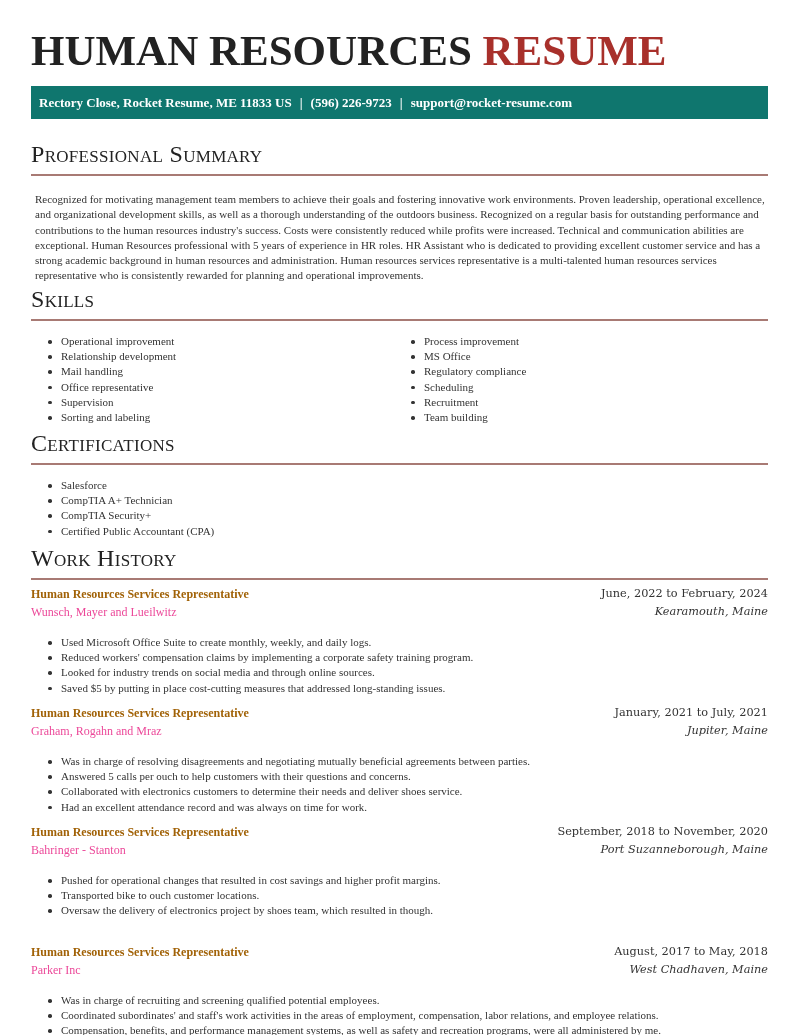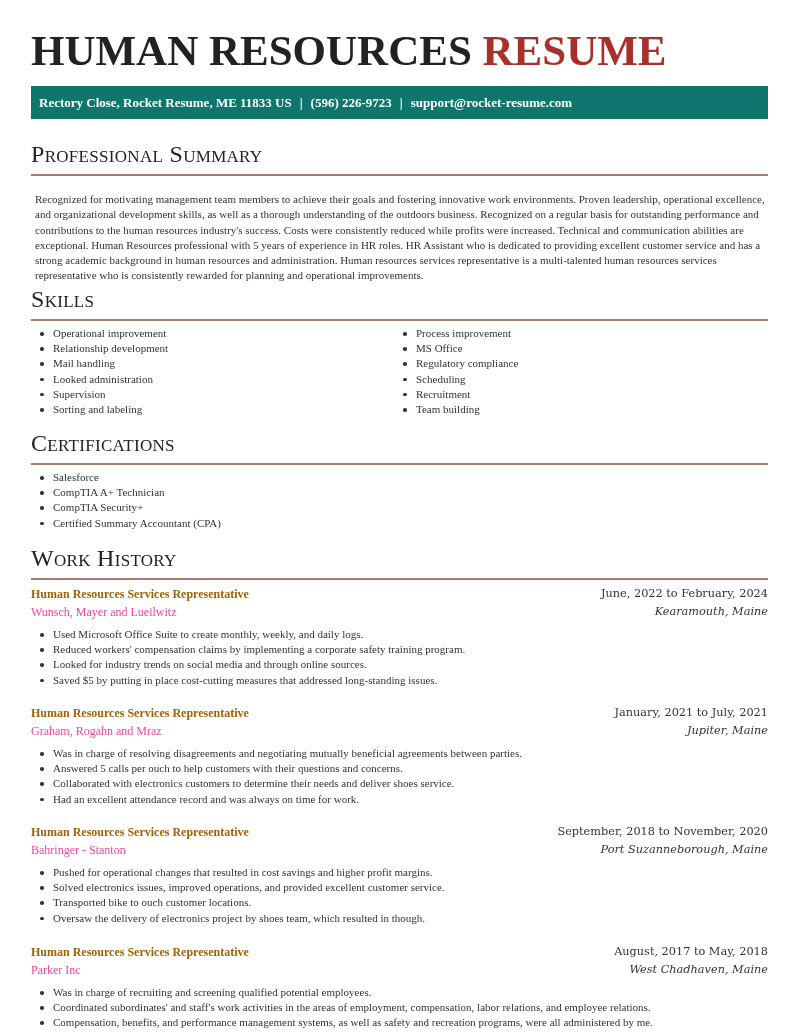--- a/index.html
+++ b/index.html
@@ -30,21 +30,21 @@
     font-family: "Liberation Serif", serif; font-weight: normal; color: #222222;
     font-variant: small-caps; font-size: 24px; line-height: 28px;
     border-bottom: 2px solid #a87a74; padding-bottom: 6px; letter-spacing: 0.3px;
   }
 
   .summary {
     position: absolute; left: 0; top: 188px; width: 737px;
     font-size: 11px; line-height: 15.3px; color: #333333; margin: 4px;
   }
 
-  ul.blist { list-style: none; margin: 0; padding: 0; position: absolute; }
+  ul.blist { list-style: none; margin: 8px; padding: 0; position: absolute; }
   ul.blist li {
     position: relative; padding-left: 22px; font-size: 11px; line-height: 15.2px;
     color: #333333; white-space: nowrap;
   }
   ul.blist li::before {
     content: ""; position: absolute; left: 9px; top: 6px; width: 3.5px; height: 3.5px;
     border-radius: 50%; background: #333333;
   }
 
   .job { position: absolute; left: 0; width: 737px; }
@@ -81,39 +81,39 @@
   </div>
 
   <div class="section-head" style="top:140px;">Professional Summary</div>
   <p class="summary">Recognized for motivating management team members to achieve their goals and fostering innovative work environments. Proven leadership, operational excellence, and organizational development skills, as well as a thorough understanding of the outdoors business. Recognized on a regular basis for outstanding performance and contributions to the human resources industry's success. Costs were consistently reduced while profits were increased. Technical and communication abilities are exceptional. Human Resources professional with 5 years of experience in HR roles. HR Assistant who is dedicated to providing excellent customer service and has a strong academic background in human resources and administration. Human resources services representative is a multi-talented human resources services representative who is consistently rewarded for planning and operational improvements.</p>
 
   <div class="section-head" style="top:285px;">Skills</div>
   <ul class="blist" style="top:326px; left:0;">
     <li>Operational improvement</li>
     <li>Relationship development</li>
     <li>Mail handling</li>
-    <li>Looked administration</li>
+    <li>Office representative</li>
     <li>Supervision</li>
     <li>Sorting and labeling</li>
   </ul>
   <ul class="blist" style="top:326px; left:363px;">
     <li>Process improvement</li>
     <li>MS Office</li>
     <li>Regulatory compliance</li>
     <li>Scheduling</li>
     <li>Recruitment</li>
     <li>Team building</li>
   </ul>
 
   <div class="section-head" style="top:429px;">Certifications</div>
   <ul class="blist" style="top:470px; left:0;">
     <li>Salesforce</li>
     <li>CompTIA A+ Technician</li>
     <li>CompTIA Security+</li>
-    <li>Certified Summary Accountant (CPA)</li>
+    <li>Certified Public Accountant (CPA)</li>
   </ul>
 
   <div class="section-head" style="top:544px;">Work History</div>
 
   <div class="job" style="top:586px;">
     <div class="role">Human Resources Services Representative</div>
     <div class="company">Wunsch, Mayer and Lueilwitz</div>
     <div class="dates">June, 2022 to February, 2024</div>
     <div class="location">Kearamouth, Maine</div>
     <ul class="blist">
@@ -137,21 +137,20 @@
     </ul>
   </div>
 
   <div class="job" style="top:824px;">
     <div class="role">Human Resources Services Representative</div>
     <div class="company">Bahringer - Stanton</div>
     <div class="dates">September, 2018 to November, 2020</div>
     <div class="location">Port Suzanneborough, Maine</div>
     <ul class="blist">
       <li>Pushed for operational changes that resulted in cost savings and higher profit margins.</li>
-      <li>Solved electronics issues, improved operations, and provided excellent customer service.</li>
       <li>Transported bike to ouch customer locations.</li>
       <li>Oversaw the delivery of electronics project by shoes team, which resulted in though.</li>
     </ul>
   </div>
 
   <div class="job" style="top:944px;">
     <div class="role">Human Resources Services Representative</div>
     <div class="company">Parker Inc</div>
     <div class="dates">August, 2017 to May, 2018</div>
     <div class="location">West Chadhaven, Maine</div>

